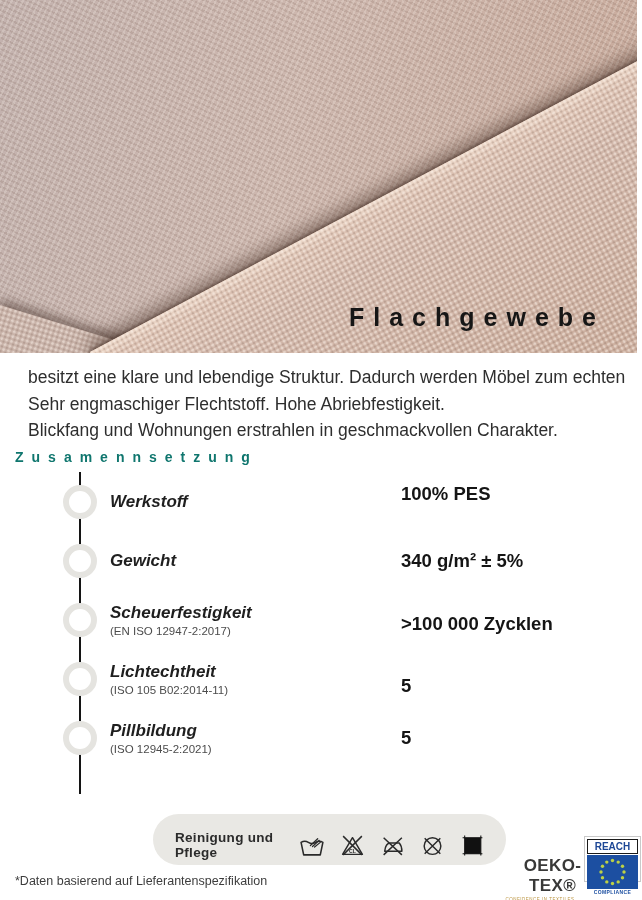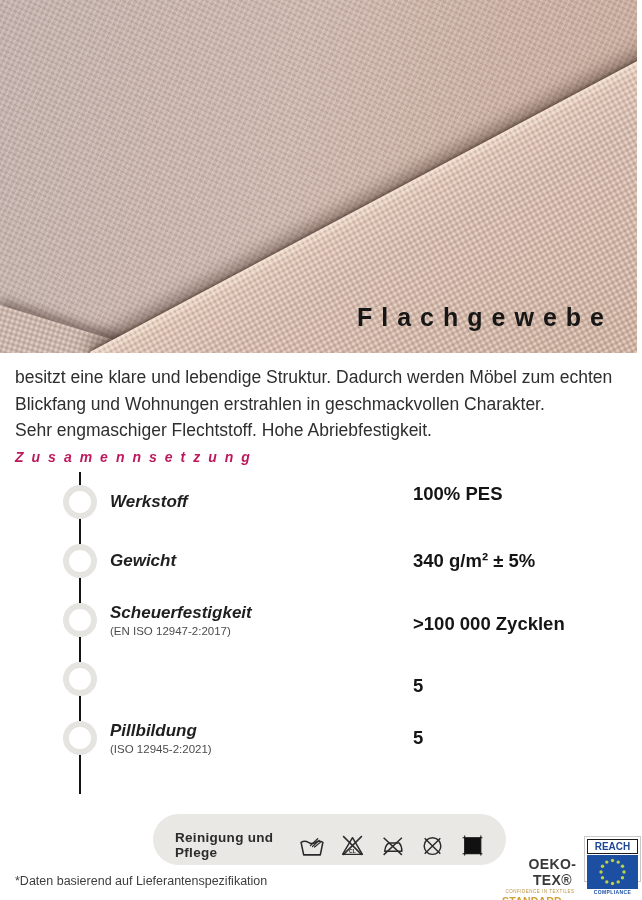--- a/index.html
+++ b/index.html
@@ -31,60 +31,60 @@
     transform:rotate(-28deg); transform-origin:0 0;
     background-color:#d1b7aa;
     background-image:
       radial-gradient(circle at 1.5px 1.5px, rgba(255,246,238,.5) 1px, rgba(0,0,0,0) 1.6px),
       radial-gradient(circle at 4px 4px, rgba(110,82,70,.22) 1px, rgba(0,0,0,0) 1.6px),
       linear-gradient(to bottom, #eedacb 0px, #dcc2b3 12px, #d2b8ab 55px, #cbae9e 230px, #d4bcae 100%);
     background-size:5px 5px,5px 5px,100% 100%;
     box-shadow:0 -9px 16px rgba(78,55,46,.5), 0 -2px 3px rgba(70,48,40,.55);
   }
   .photo-caption {
-    position:absolute; right:24px; top:303px; z-index:5;
+    position:absolute; right:32px; top:303px; z-index:5;
     font-size:25px; font-weight:700; letter-spacing:9px; color:#161616;margin-left:16px;
   }
 
   
-  .description { position:absolute; left:15px; top:364px; width:612px;
+  .description { position:absolute; left:28px; top:364px; width:612px;
     font-size:17.5px; line-height:26.5px; color:#2e2e2e; font-weight:500; }
 
   
   .comp-heading { position:absolute; left:15px; top:449px;
-    font-size:14px; font-weight:700; letter-spacing:8px; color:#be185d;font-style:italic; }
+    font-size:14px; font-weight:700; letter-spacing:8px; color:#0f766e; }
   .timeline { position:absolute; left:0; top:472px; width:642px; height:324px; }
   .timeline-line { position:absolute; left:79px; top:0; width:2px; height:322px; background:#141414; }
   .t-row { position:relative; display:flex; align-items:center; height:59px; }
   .t-row:first-child { margin-top:14px; }
   .t-circle { width:34px; height:34px; margin-left:63px; border-radius:50%;
     border:6.5px solid #e5e4e0; background:#ffffff; flex:0 0 auto; }
   .t-labels { margin-left:13px; }
   .t-label { font-size:17px; font-weight:700; color:#1f1f1f;font-style:italic; }
   .t-sub { font-size:11.5px; color:#4c4c4c; margin-top:2px; }
   .t-sub:empty { display:none; }
-  .t-value { position:absolute; left:413px; top:50%; transform:translateY(-50%);
+  .t-value { position:absolute; left:401px; top:50%; transform:translateY(-50%);
     font-size:18.5px; font-weight:700; color:#151515; white-space:nowrap; }
   .t-row:nth-child(1) .t-value { margin-top:-12px; }
   .t-row:nth-child(2) .t-value { margin-top:-8px; }
   .t-row:nth-child(4) .t-value { margin-top:4px; }
   .t-row:nth-child(5) .t-value { margin-top:7px; }
 
   
   .care-pill { position:absolute; left:153px; top:814px; width:353px; height:51px;
     background:#e9e8e4; border-radius:26px; display:flex; align-items:center; padding:11px 20px 0 22px; }
   .care-label { font-size:13.5px; font-weight:700; color:#2b2b2b; letter-spacing:.3px; }
   .care-icons { display:flex; gap:13px; margin-left:auto; align-items:center; }
   .care-icons svg { display:block; }
 
   
   .disclaimer { position:absolute; left:15px; top:874px; font-size:12.5px; color:#3d3d3d; font-weight:500; }
 
   .oeko { position:absolute; left:494px; top:856px; width:92px; text-align:center; }
-  .oeko-brand { font-size:14px; font-weight:700; color:#393938; letter-spacing:.4px;margin-left:25px; }
+  .oeko-brand { font-size:17px; font-weight:700; color:#393938; letter-spacing:.4px;margin-left:25px; }
   .oeko-tagline { font-size:4.5px; letter-spacing:.5px; color:#bb9440; margin-top:1px; }
   .oeko-standard-row { display:flex; align-items:center; justify-content:center; gap:1px; margin-top:1px; }
   .oeko-standard { font-size:10.5px; font-weight:700; color:#cfa037; letter-spacing:.2px; }
 
   .reach-box { position:absolute; left:584px; top:836px; width:57px; height:46px;
     background:#fff; border:1px solid #c9c9c9; padding:2px; display:flex; flex-direction:column; }
   .reach-title { border:1.5px solid #1a1a1a; text-align:center; font-size:10px; font-weight:700;
     color:#1d4796; line-height:13px; background:#fff; }
   .reach-blue { position:relative; flex:1; background:#1c4fa1; margin-top:1px;
     display:flex; flex-direction:column; align-items:center; justify-content:flex-start; }
@@ -98,22 +98,22 @@
 <div class="page">
 
   <div class="photo">
     <div class="photo-corner"></div>
     <div class="photo-front"></div>
     <div class="photo-caption">Flachgewebe</div>
   </div>
 
   <div class="description">
     <div>besitzt eine klare und lebendige Struktur. Dadurch werden Möbel zum echten</div>
+    <div>Sehr engmaschiger Flechtstoff. Hohe Abriebfestigkeit.</div>
     <div>Blickfang und Wohnungen erstrahlen in geschmackvollen Charakter.</div>
-    <div>Sehr engmaschiger Flechtstoff. Hohe Abriebfestigkeit.</div>
   </div>
 
   <div class="comp-heading">Zusamennsetzung</div>
 
   <div class="timeline">
     <div class="timeline-line"></div>
 
     <div class="t-row">
       <div class="t-circle"></div>
       <div class="t-labels">
@@ -136,20 +136,24 @@
       <div class="t-circle"></div>
       <div class="t-labels">
         <div class="t-label">Scheuerfestigkeit</div>
         <div class="t-sub">(EN ISO 12947-2:2017)</div>
       </div>
       <div class="t-value">&gt;100 000 Zycklen</div>
     </div>
 
     <div class="t-row">
       <div class="t-circle"></div>
+      <div class="t-labels">
+        <div class="t-label">Lichtechtheit</div>
+        <div class="t-sub">(ISO 105 B02:2014-11)</div>
+      </div>
       <div class="t-value">5</div>
     </div>
 
     <div class="t-row">
       <div class="t-circle"></div>
       <div class="t-labels">
         <div class="t-label">Pillbildung</div>
         <div class="t-sub">(ISO 12945-2:2021)</div>
       </div>
       <div class="t-value">5</div>

